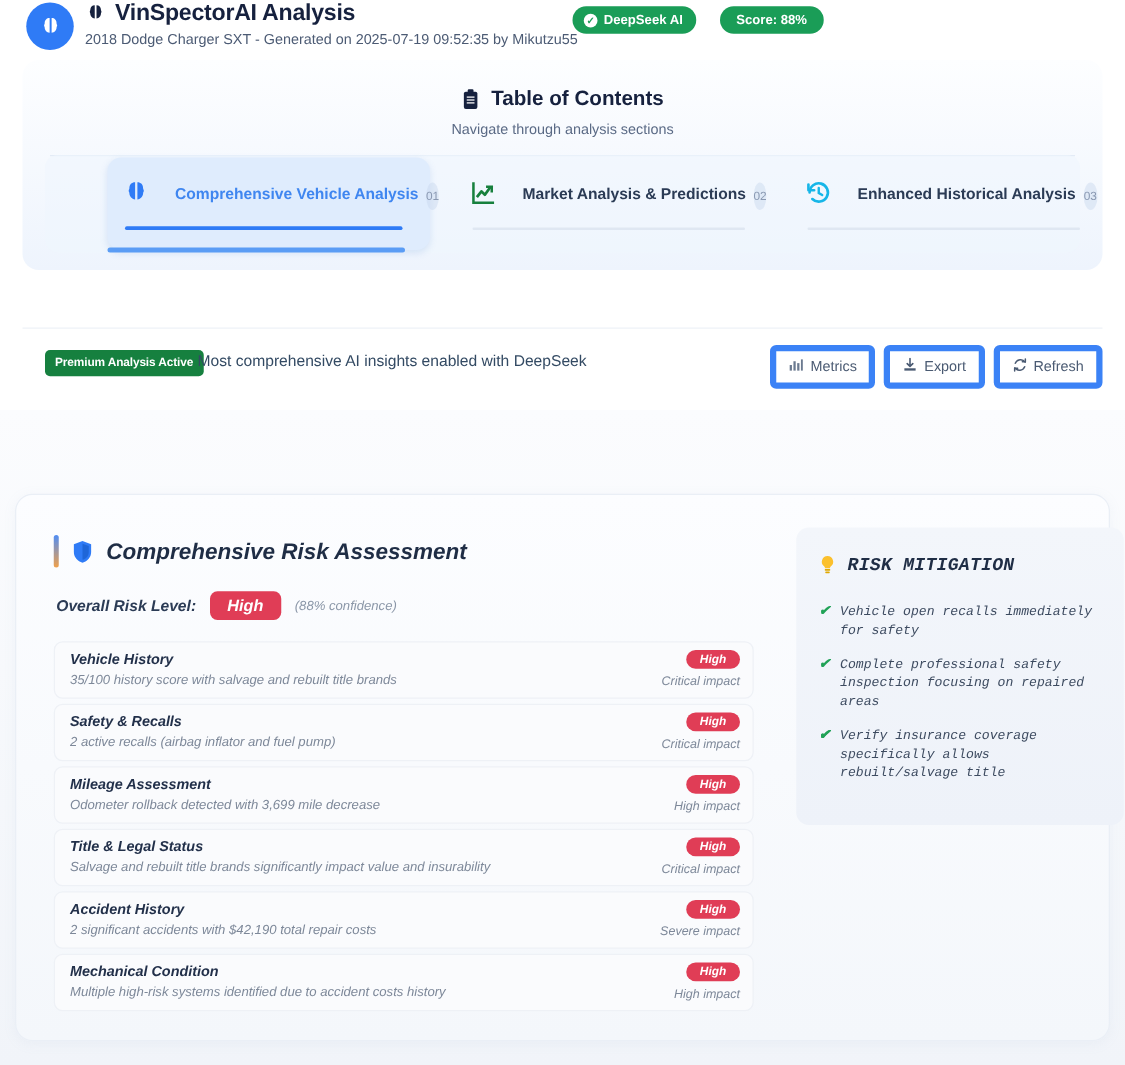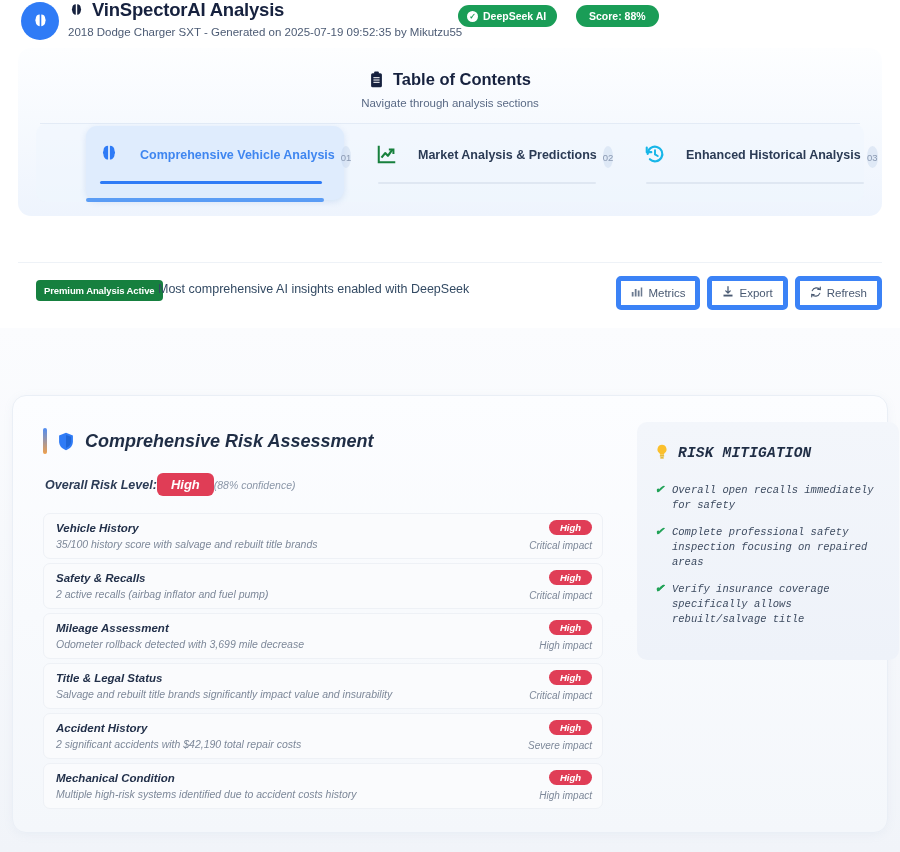--- a/index.html
+++ b/index.html
@@ -150,21 +150,21 @@
   .risk-title-row { display: flex; align-items: center; gap: 10px; }
   .accent-bar {
     width: 4px; height: 26px; border-radius: 2px;
     background: linear-gradient(180deg,#4f8df5 0%, #f0a04b 100%);
   }
   .risk-title {
     font-size: 18px; font-weight: bold; font-style: italic; color: #1f2d45;
     display: flex; align-items: center; gap: 10px;
   }
   .overall-row {
-    display: flex; align-items: center; margin-top: 19px; margin-left: 2px;
+    display: flex; align-items: center; gap: 11px; margin-top: 19px; margin-left: 2px;
   }
   .overall-label {
     font-size: 12.5px; font-weight: bold; font-style: italic; color: #2b3b55;
   }
   .overall-pill {
     background: #e03d56; color: #fff;
     font-size: 13px; font-weight: bold; font-style: italic;
     padding: 4px 14px; border-radius: 6px;
   }
   .overall-conf { font-size: 10.5px; font-style: italic; color: #8b97a8; }
@@ -406,21 +406,21 @@
         <svg width="14" height="17" viewBox="0 0 16 20">
           <path d="M8 1a5.4 5.4 0 0 0-3.2 9.7c.6.5.9 1.1.9 1.8h4.6c0-.7.3-1.3.9-1.8A5.4 5.4 0 0 0 8 1z" fill="#fbc02d"></path>
           <rect x="5.4" y="13.2" width="5.2" height="1.6" rx=".6" fill="#e0a800"></rect>
           <rect x="5.9" y="15.6" width="4.2" height="1.6" rx=".7" fill="#e0a800"></rect>
         </svg>
         <span>RISK MITIGATION</span>
       </div>
       <div class="mit-list">
         <div class="mit-item">
           <span class="mit-check">✔</span>
-          <span>Overall open recalls immediately for safety</span>
+          <span>Vehicle open recalls immediately for safety</span>
         </div>
         <div class="mit-item">
           <span class="mit-check">✔</span>
           <span>Complete professional safety inspection focusing on repaired areas</span>
         </div>
         <div class="mit-item">
           <span class="mit-check">✔</span>
         </div>
         <div class="mit-item">
           <span class="mit-check">✔</span>

